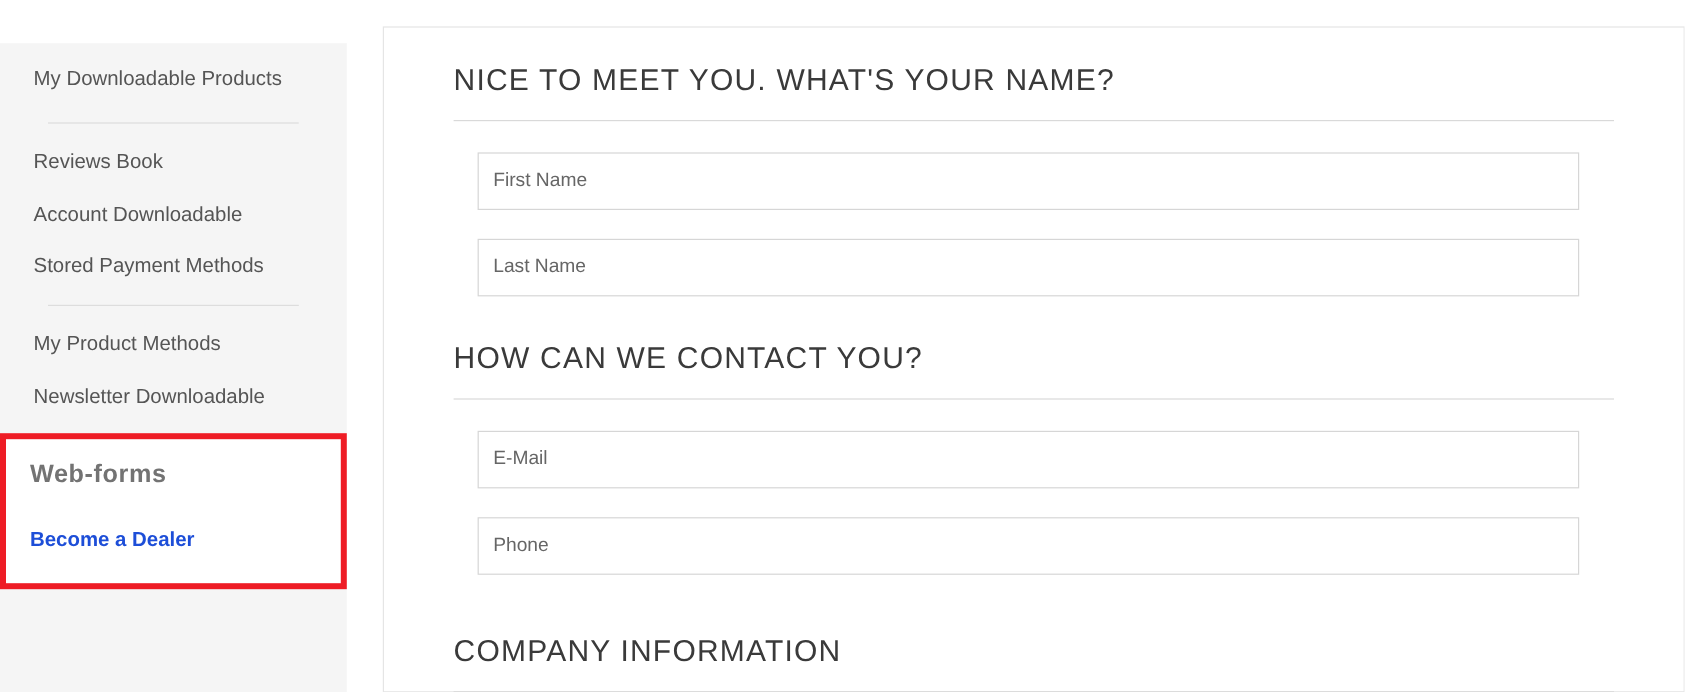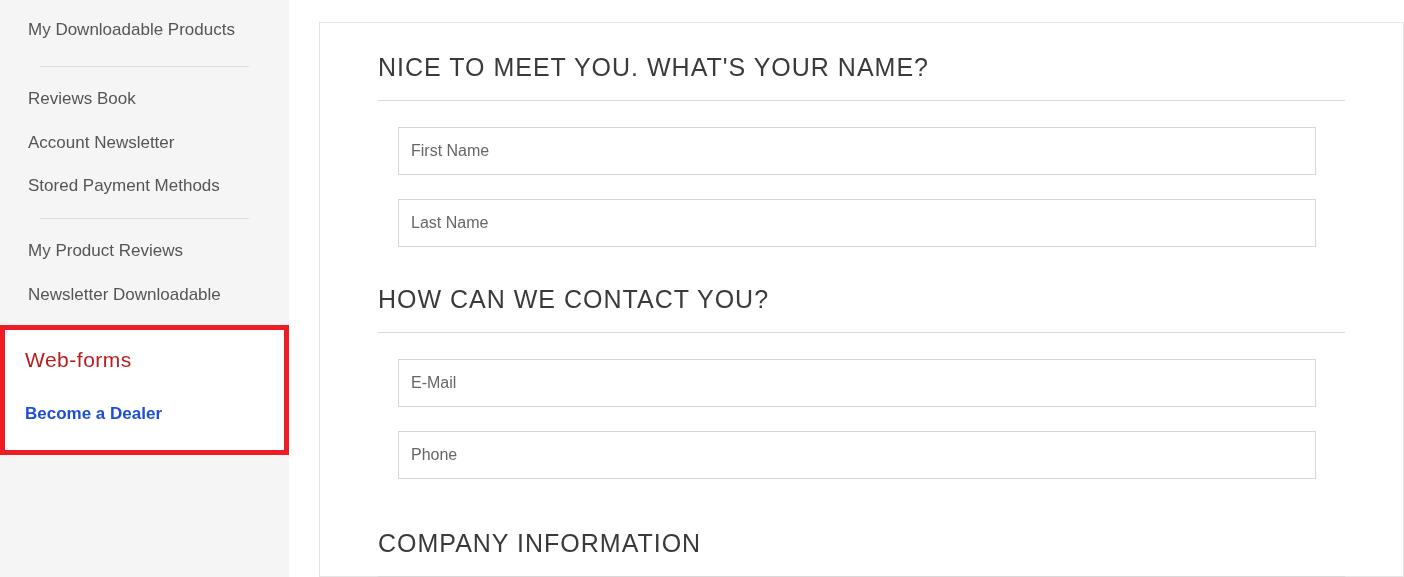--- a/index.html
+++ b/index.html
@@ -16,20 +16,21 @@
       overflow: hidden;
     }
     .layout {
       display: flex;
       height: 100%;
     }
     .sidebar {
       width: 289px;
       background: #f5f5f5;
       padding: 0;
+      margin-top: 36px;
     }
     .account-nav {
       padding: 0 28px;
     }
     .nav-item {
       padding: 10px 0;
       font-size: 17px;
       color: #555;
       cursor: pointer;
       line-height: 1.4;
@@ -44,22 +45,22 @@
       margin: 10px 12px;
     }
     .webforms-box {
       background: #ffffff;
       border: 5px solid #ee1c25;
       padding: 18px 20px 26px 20px;
       margin-top: 8px;
     }
     .webforms-title {
       font-size: 21px;
-      color: #b91c1c;
-      font-weight: 400;
+      color: #737373;
+      font-weight: 700;
       letter-spacing: 0.5px;
       font-family: "Segoe UI", Arial, sans-serif;
     }
     .webforms-link {
       display: block;
       margin-top: 32px;
       font-size: 17px;
       font-weight: 700;
       color: #1d4ed8;
       cursor: pointer;
@@ -112,24 +113,24 @@
   </style>
 </head>
 <body>
 
 <div class="layout">
   <aside class="sidebar">
     <nav class="account-nav">
       <div class="nav-item">My Downloadable Products</div>
       <hr class="nav-divider">
       <div class="nav-item">Reviews Book</div>
-      <div class="nav-item">Account Newsletter</div>
+      <div class="nav-item">Account Downloadable</div>
       <div class="nav-item">Stored Payment Methods</div>
       <hr class="nav-divider">
-      <div class="nav-item">My Product Reviews</div>
+      <div class="nav-item">My Product Methods</div>
       <div class="nav-item">Newsletter Downloadable</div>
     </nav>
     <div class="webforms-box">
       <div class="webforms-title">Web-forms</div>
       <a class="webforms-link">Become a Dealer</a>
     </div>
   </aside>
 
   <main class="main">
     <div class="form-card">

